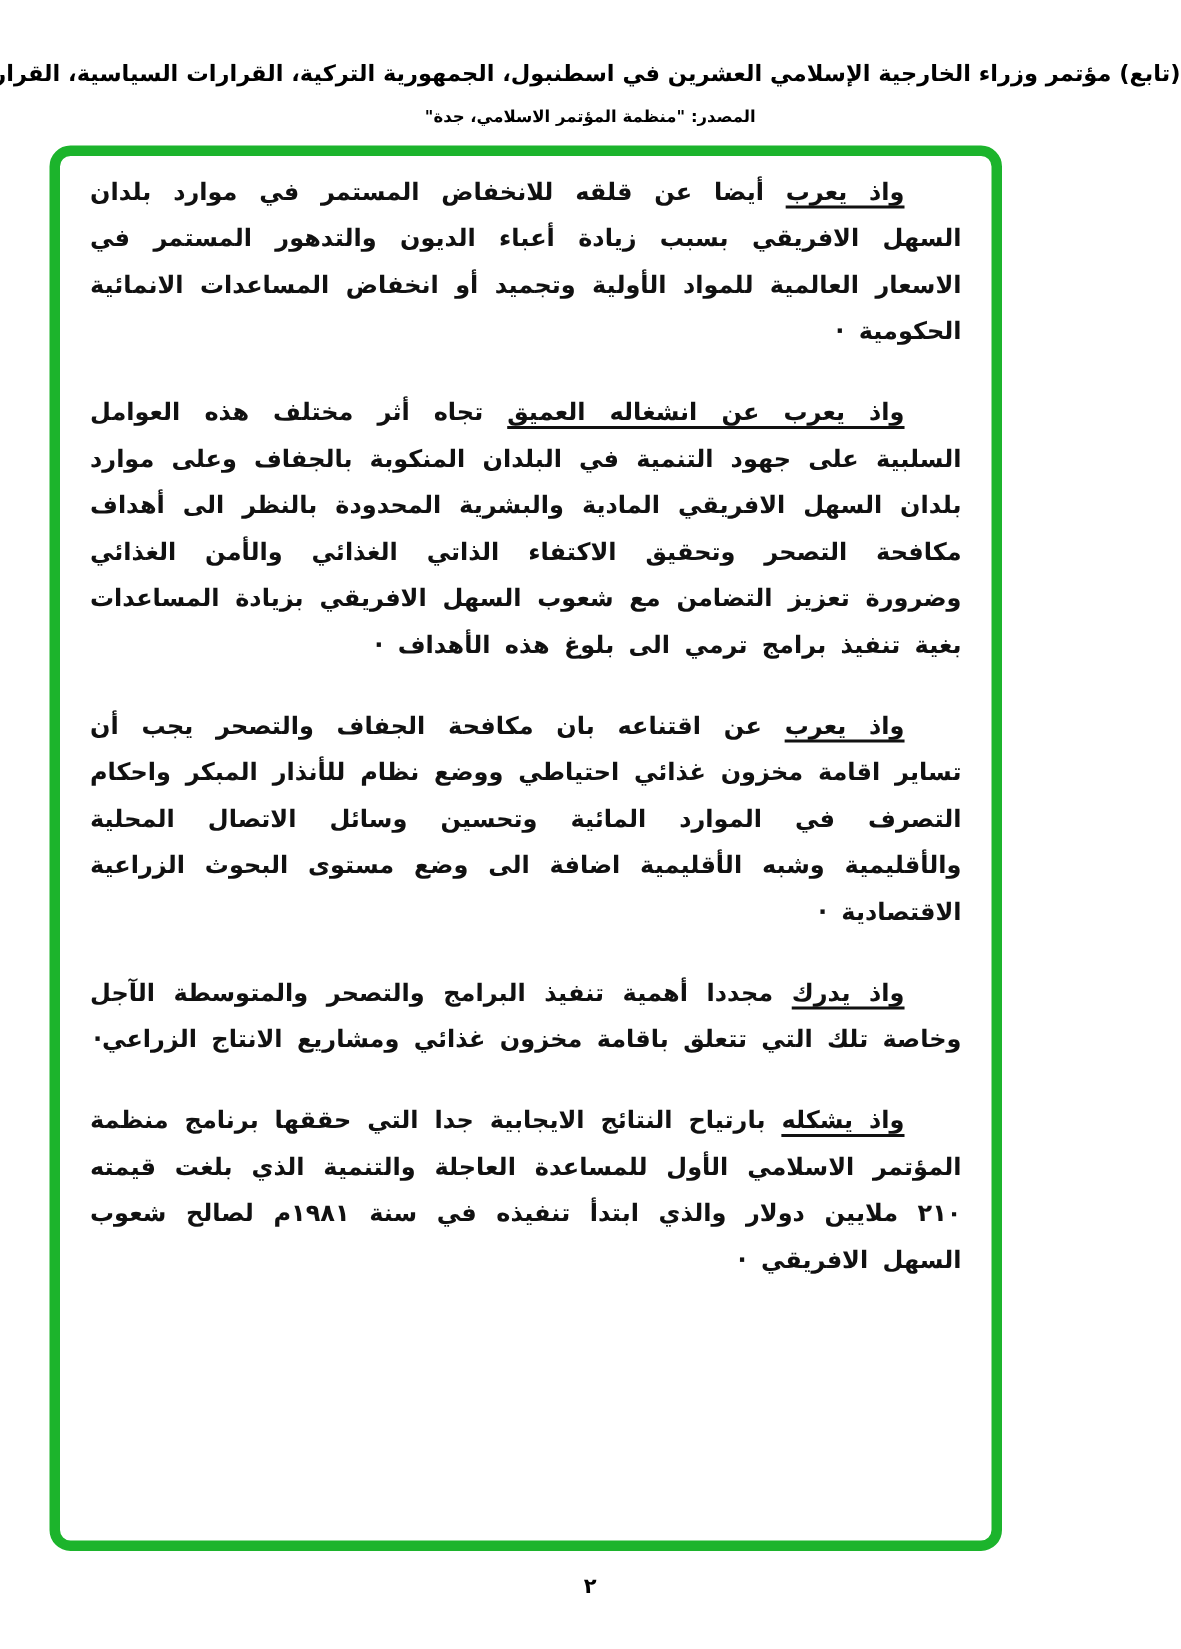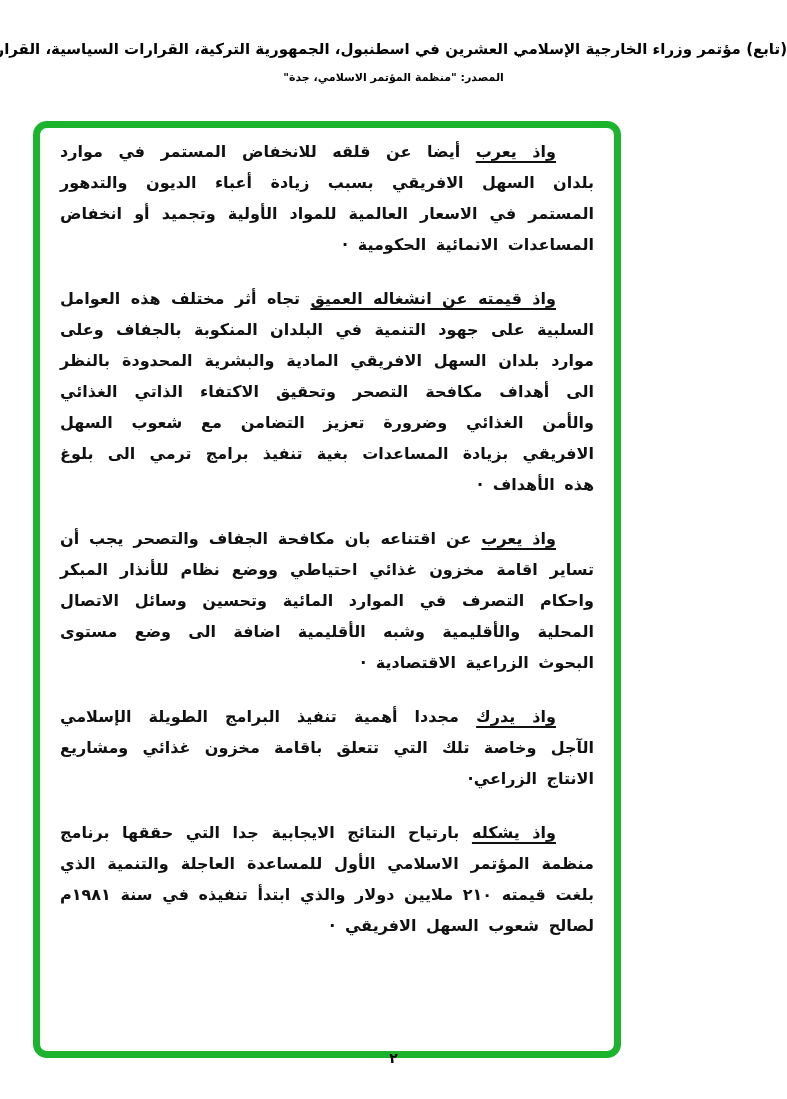--- a/index.html
+++ b/index.html
@@ -34,29 +34,28 @@
     text-align: center;
     direction: rtl;
     font-weight: bold;
     font-size: 11px;
     color: #000000;
   }
   .resolution-box {
     position: absolute;
     left: 33px;
     top: 97px;
-    width: 588px;
+    width: 635px;
     height: 937px;
     box-sizing: border-box;
     border: 7px solid #1cb42c;
     border-radius: 14px;
     padding: 8px 20px 0 20px;
     direction: rtl;
     background: #ffffff;
-    margin-top: 24px;
   }
   .resolution-box p {
     margin: 0 0 23px 0;
     font-size: 16px;
     line-height: 31px;
     font-weight: 600;
     color: #111111;
     text-align: justify;
     text-indent: 38px;
     letter-spacing: 0.2px;
@@ -80,19 +79,19 @@
   }
 </style>
 </head>
 <body>
 
 <div class="header-title">(تابع) مؤتمر وزراء الخارجية الإسلامي العشرين في اسطنبول، الجمهورية التركية، القرارات السياسية، القرار الرقم ٢٠/٢٢-س</div>
 <div class="source-line">المصدر: "منظمة المؤتمر الاسلامي، جدة"</div>
 
 <div class="resolution-box" style="border-color: rgb(28, 180, 44);">
   <p><span class="lead">واذ يعرب</span> <span>أيضا عن قلقه للانخفاض المستمر في موارد بلدان السهل الافريقي بسبب زيادة أعباء الديون والتدهور المستمر في الاسعار العالمية للمواد الأولية وتجميد أو انخفاض المساعدات الانمائية الحكومية ·</span></p>
-  <p><span class="lead">واذ قيمته عن انشغاله العميق</span> <span>تجاه أثر مختلف هذه العوامل السلبية على جهود التنمية في البلدان المنكوبة بالجفاف وعلى موارد بلدان السهل الافريقي المادية والبشرية المحدودة بالنظر الى أهداف مكافحة التصحر وتحقيق الاكتفاء الذاتي الغذائي والأمن الغذائي وضرورة تعزيز التضامن مع شعوب السهل الافريقي بزيادة المساعدات بغية تنفيذ برامج ترمي الى بلوغ هذه الأهداف ·</span></p>
+  <p><span class="lead">واذ يعرب عن انشغاله العميق</span> <span>تجاه أثر مختلف هذه العوامل السلبية على جهود التنمية في البلدان المنكوبة بالجفاف وعلى موارد بلدان السهل الافريقي المادية والبشرية المحدودة بالنظر الى أهداف مكافحة التصحر وتحقيق الاكتفاء الذاتي الغذائي والأمن الغذائي وضرورة تعزيز التضامن مع شعوب السهل الافريقي بزيادة المساعدات بغية تنفيذ برامج ترمي الى بلوغ هذه الأهداف ·</span></p>
   <p><span class="lead">واذ يعرب</span> <span>عن اقتناعه بان مكافحة الجفاف والتصحر يجب أن تساير اقامة مخزون غذائي احتياطي ووضع نظام للأنذار المبكر واحكام التصرف في الموارد المائية وتحسين وسائل الاتصال المحلية والأقليمية وشبه الأقليمية اضافة الى وضع مستوى البحوث الزراعية الاقتصادية ·</span></p>
-  <p><span class="lead">واذ يدرك</span> <span>مجددا أهمية تنفيذ البرامج الطويلة الإسلامي الآجل وخاصة تلك التي تتعلق باقامة مخزون غذائي ومشاريع الانتاج الزراعي·</span></p>
+  <p><span class="lead">واذ يدرك</span> <span>مجددا أهمية تنفيذ البرامج والتصحر والمتوسطة الآجل وخاصة تلك التي تتعلق باقامة مخزون غذائي ومشاريع الانتاج الزراعي·</span></p>
   <p><span class="lead">واذ يشكله</span> <span>بارتياح النتائج الايجابية جدا التي حققها برنامج منظمة المؤتمر الاسلامي الأول للمساعدة العاجلة والتنمية الذي بلغت قيمته ٢١٠ ملايين دولار والذي ابتدأ تنفيذه في سنة ١٩٨١م لصالح شعوب السهل الافريقي ·</span></p>
 </div>
 
 <div class="page-num">٢</div>
 
 </body></html>

